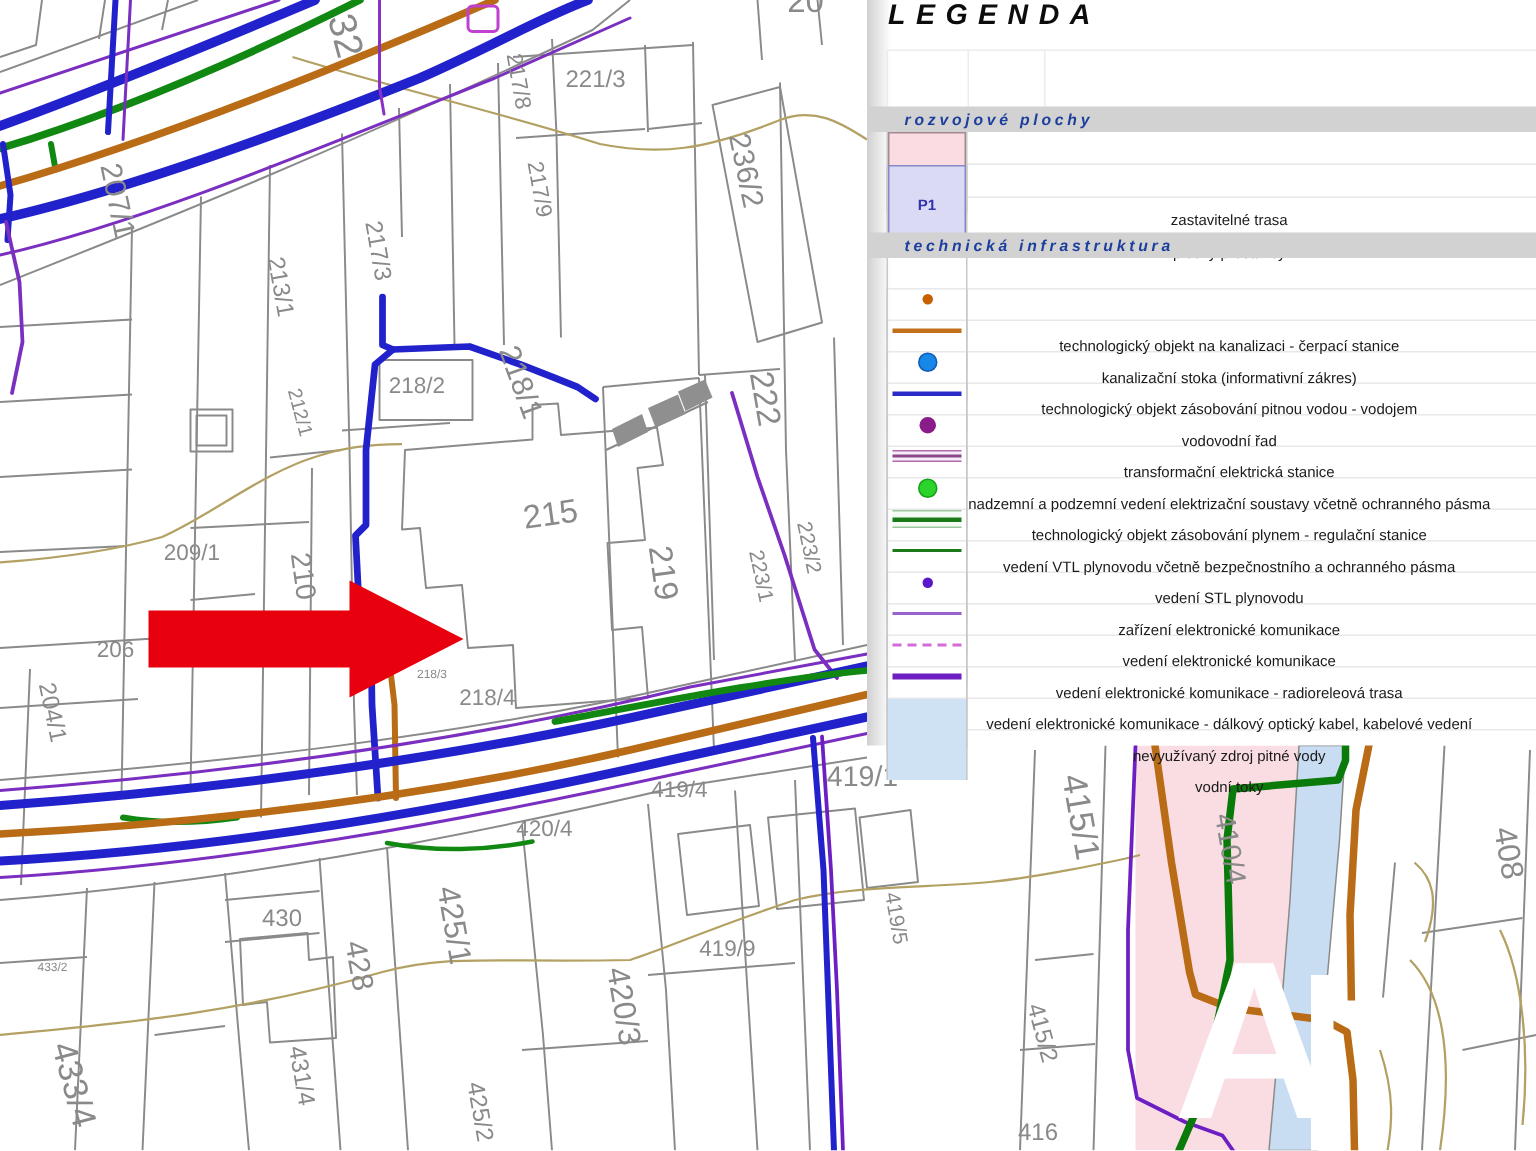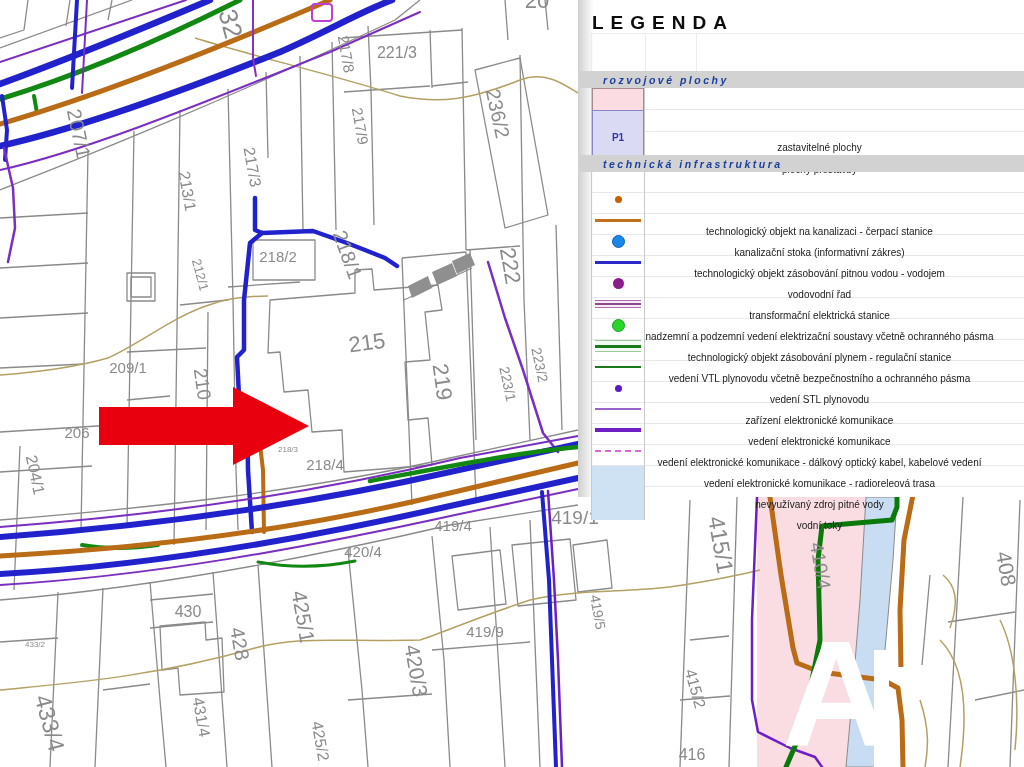--- a/index.html
+++ b/index.html
@@ -4,22 +4,22 @@
 <style>
   html,body{margin:0;padding:0;background:#ffffff;}
   #stage{position:relative;width:1024px;height:767px;overflow:hidden;background:#ffffff;
          font-family:"Liberation Sans",sans-serif;}
   #map-svg{position:absolute;left:0;top:0;}
 
   
   #legend{position:absolute;left:578px;top:0;width:446px;height:497px;background:#ffffff;}
   #legend::before{content:'';position:absolute;left:0;top:0;bottom:0;width:16px;
      background:linear-gradient(90deg,rgba(120,120,120,.35),rgba(120,120,120,0));}
-  .legend-title{position:absolute;top:12px;left:14px;font-size:19px;font-weight:bold;
-     letter-spacing:7px;color:#0c0c0c;white-space:nowrap;}
+  .legend-title{position:absolute;top:0;left:14px;font-size:19px;font-weight:bold;
+     letter-spacing:7px;color:#0c0c0c;white-space:nowrap;font-style:italic;}
   .pre-line{position:absolute;top:33px;left:13px;right:0;border-top:1px solid #ececec;height:38px;
      border-left:1px solid #ececec;}
   .pre-v1{position:absolute;top:33px;left:67px;height:38px;border-left:1px solid #ececec;}
   .pre-v2{position:absolute;top:33px;left:118px;height:38px;border-left:1px solid #ececec;}
   .sec-bar{position:absolute;left:0;right:0;height:17px;background:#d2d2d2;
      color:#1c3f9e;font-style:italic;font-weight:bold;font-size:10.5px;letter-spacing:2.5px;
      display:flex;align-items:center;padding-left:25px;box-sizing:border-box;white-space:nowrap;}
   .bar1{top:71px;} .bar2{top:155px;}
   #dev-rows{position:absolute;top:88px;left:13px;right:0;}
   #infra-rows{position:absolute;top:172px;left:13px;right:0;border-radius:32px;}
@@ -278,21 +278,21 @@
   <div class="pre-line"></div>
   <div class="pre-v1"></div>
   <div class="pre-v2"></div>
 
   <div class="sec-bar bar1">rozvojové plochy</div>
   <div id="dev-rows">
         <div class="l-row dev-row">
           <div class="sym-cell">
             <div class="dev-box" style="background: rgb(251, 220, 226); border-color: rgb(166, 138, 146); color: rgb(204, 34, 68);">Z1</div>
           </div>
-          <div class="lbl">zastavitelné plochy</div>
+          <div class="lbl">zastavitelné trasa</div>
         </div>
         <div class="l-row dev-row">
           <div class="sym-cell">
             <div class="dev-box" style="background: rgb(218, 218, 244); border-color: rgb(136, 136, 200); color: rgb(51, 51, 170);">P1</div>
           </div>
           <div class="lbl">plochy přestavby</div>
         </div>
       </div>
 
   <div class="sec-bar bar2">technická infrastruktura</div>
@@ -358,29 +358,29 @@
           <div class="lbl">zařízení elektronické komunikace</div>
         </div>
         <div class="l-row">
           <div class="sym-cell">
             <span class="sym-line-violet-thin"></span>
           </div>
           <div class="lbl">vedení elektronické komunikace</div>
         </div>
         <div class="l-row">
           <div class="sym-cell">
+            <span class="sym-line-pink-dashed"></span>
+          </div>
+          <div class="lbl">vedení elektronické komunikace - radioreleová trasa</div>
+        </div>
+        <div class="l-row">
+          <div class="sym-cell">
             <span class="sym-line-violet-thick"></span>
           </div>
           <div class="lbl">vedení elektronické komunikace - dálkový optický kabel, kabelové vedení</div>
-        </div>
-        <div class="l-row">
-          <div class="sym-cell">
-            <span class="sym-line-pink-dashed"></span>
-          </div>
-          <div class="lbl">vedení elektronické komunikace - radioreleová trasa</div>
         </div>
         <div class="l-row">
           <div class="sym-cell">
             <span class="sym-dot-cyan"></span>
           </div>
           <div class="lbl">nevyužívaný zdroj pitné vody</div>
         </div>
         <div class="l-row">
           <div class="sym-cell water-cell"></div>
           <div class="lbl">vodní toky</div>

